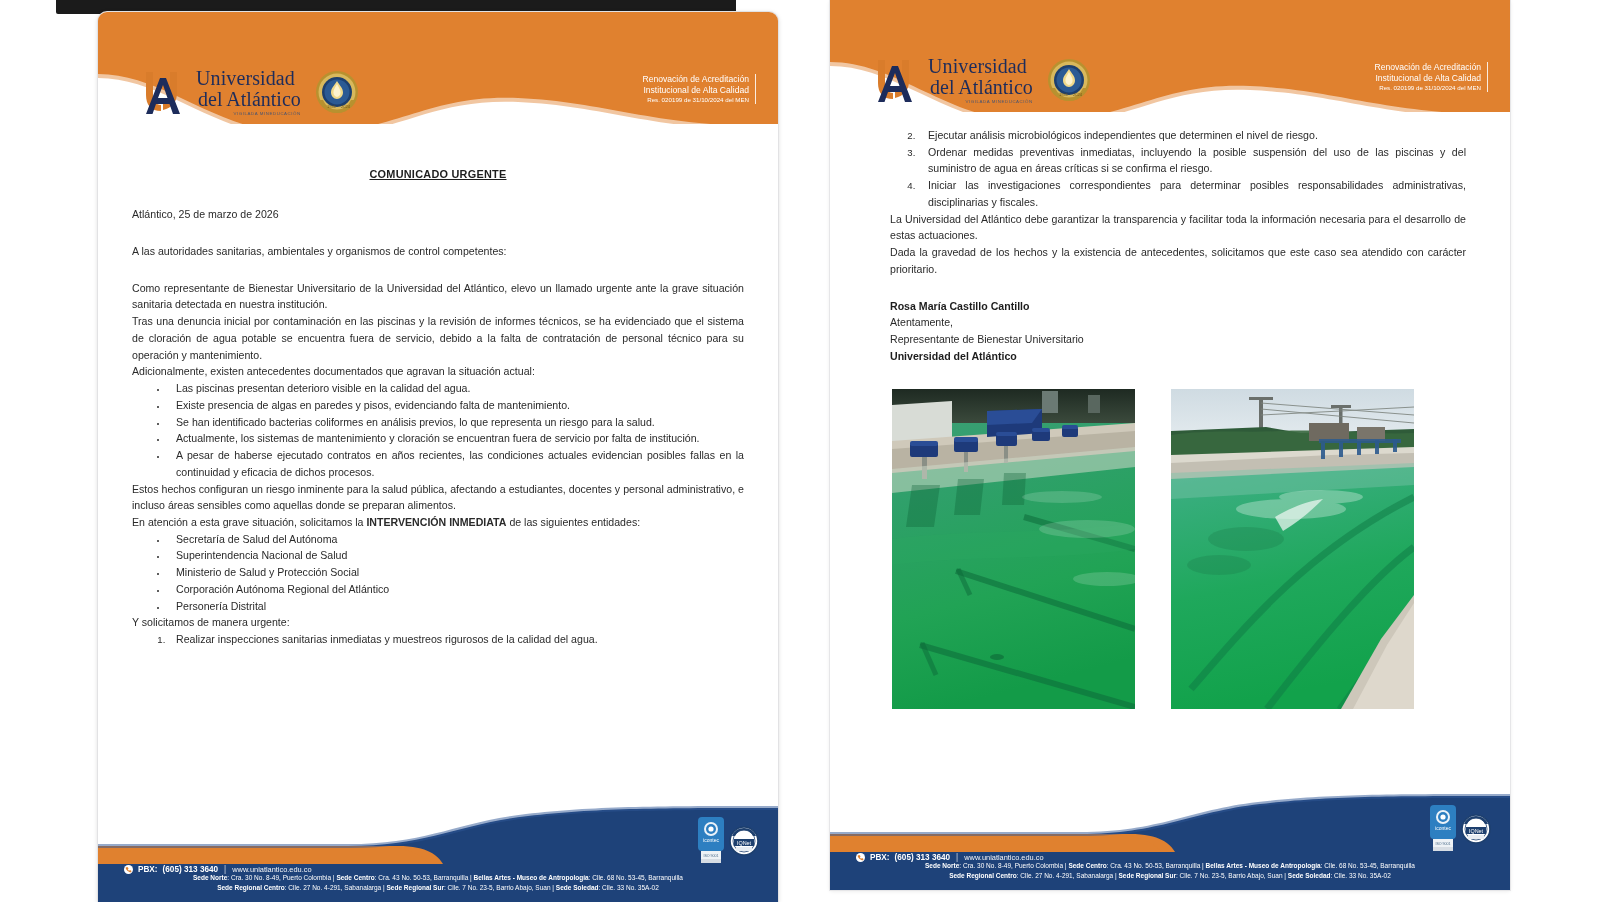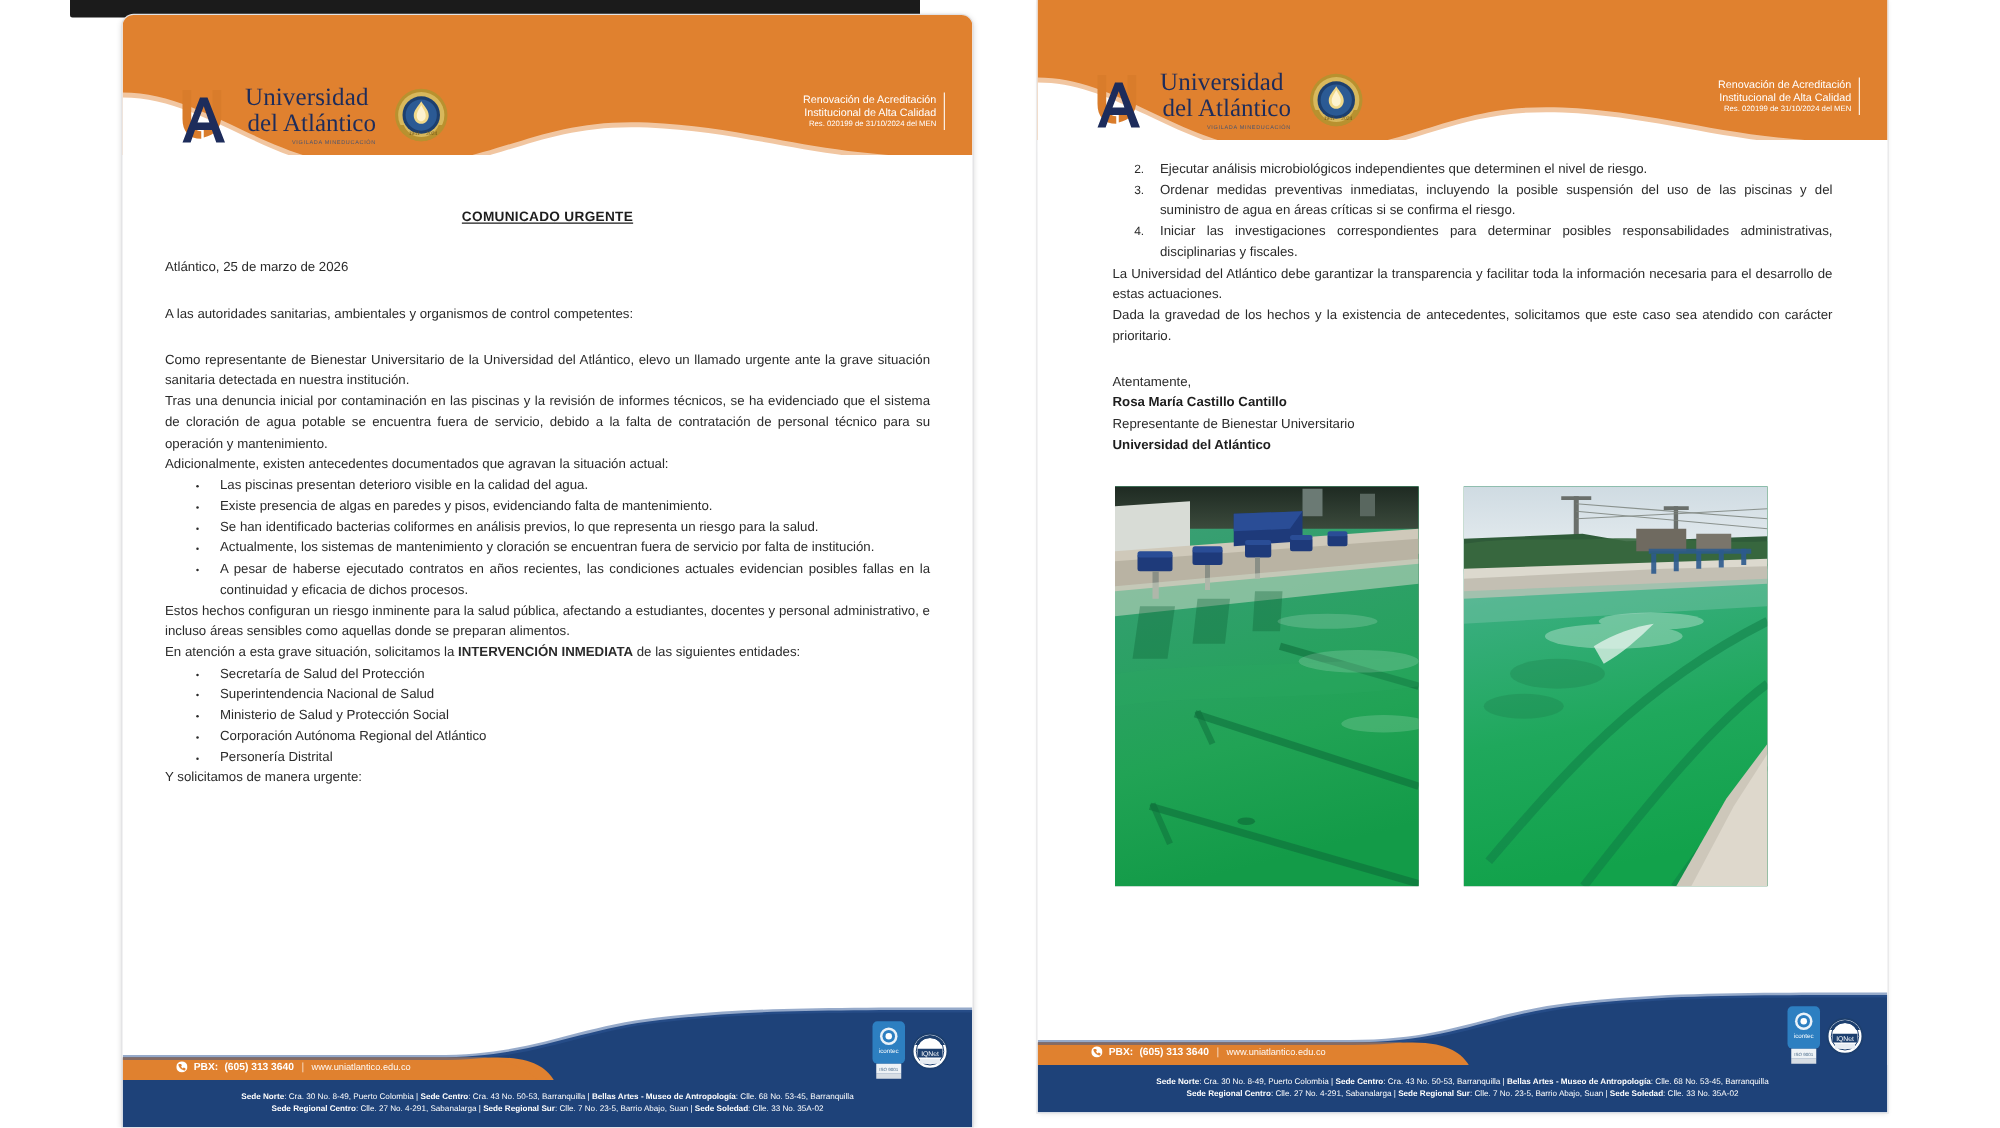--- a/index.html
+++ b/index.html
@@ -190,30 +190,29 @@
   .doc-footer {
     position: absolute;
     left: 0; right: 0; bottom: 0;
     height: 118px;
     overflow: hidden;
   }
   .ftr-wave { position: absolute; left: 0; bottom: 0; width: 100%; height: 118px; display: block; }
   .ftr-pbx {
     position: absolute;
     left: 26px;
-    bottom: 44px;
+    bottom: 28px;
     z-index: 3;
     display: flex;
     align-items: flex-end;
     gap: 5px;
     color: #ffffff;
     font-size: 8.2px;
     font-weight: bold;
     white-space: nowrap;
-    margin-left: 17px;
   }
   .ftr-pbx .sep { font-weight: normal; opacity: .75; margin: 0 1px; }
   .ftr-pbx .url { font-weight: normal; font-size: 7.4px; opacity: .95; }
   .phone-icon { width: 9px; height: 9px; display: block; }
 
   .ftr-addr {
     position: absolute;
     left: 0; right: 0;
     bottom: 8px;
     z-index: 3;
@@ -297,27 +296,30 @@
       <ul class="doc-list">
         <li>Las piscinas presentan deterioro visible en la calidad del agua.</li>
         <li>Existe presencia de algas en paredes y pisos, evidenciando falta de mantenimiento.</li>
         <li>Se han identificado bacterias coliformes en análisis previos, lo que representa un riesgo para la salud.</li>
         <li>Actualmente, los sistemas de mantenimiento y cloración se encuentran fuera de servicio por falta de institución.</li>
         <li>A pesar de haberse ejecutado contratos en años recientes, las condiciones actuales evidencian posibles fallas en la continuidad y eficacia de dichos procesos.</li>
       </ul>
       <p class="p">Estos hechos configuran un riesgo inminente para la salud pública, afectando a estudiantes, docentes y personal administrativo, e incluso áreas sensibles como aquellas donde se preparan alimentos.</p>
       <p class="p"><span>En atención a esta grave situación, solicitamos la </span><b class="em">INTERVENCIÓN INMEDIATA</b><span> de las siguientes entidades:</span></p>
       <ul class="doc-list">
-        <li>Secretaría de Salud del Protección</li>
+        <li>Secretaría de Salud del Autónoma</li>
         <li>Superintendencia Nacional de Salud</li>
         <li>Ministerio de Salud y Protección Social</li>
         <li>Corporación Autónoma Regional del Atlántico</li>
         <li>Personería Distrital</li>
       </ul>
       <p class="p">Y solicitamos de manera urgente:</p>
+      <ol class="doc-list">
+        <li>Realizar inspecciones sanitarias inmediatas y muestreos rigurosos de la calidad del agua.</li>
+      </ol>
     </div>
 
     <div class="doc-footer">
       <svg class="ftr-wave" viewBox="0 0 680 118" preserveAspectRatio="none">
         <path d="M0,62 C60,62 150,62 250,62 C330,62 360,40 430,32 C500,24 560,24 680,24 L680,118 L0,118 Z" fill="#1e4279"></path>
         <path d="M0,62 L300,62 C330,62 340,72 345,80 L0,80 Z" fill="#e0812f"></path>
         <path d="M0,62 L290,62 C316,66 326,74 332,80 L0,80 Z" fill="#e0812f"></path>
         <rect x="0" y="80" width="680" height="38" fill="#1e4279"></rect>
         <path d="M0,60 C60,60 150,60 250,60 C330,60 358,38 428,30 C498,22 560,22 680,22 L680,26 C560,26 500,26 430,34 C362,42 332,64 252,64 C152,64 60,64 0,64 Z" fill="#2e5695" opacity=".5"></path>
       </svg>
@@ -409,22 +411,22 @@
       <div class="sp-sm"></div>
       <ol class="doc-list" start="2">
         <li>Ejecutar análisis microbiológicos independientes que determinen el nivel de riesgo.</li>
         <li>Ordenar medidas preventivas inmediatas, incluyendo la posible suspensión del uso de las piscinas y del suministro de agua en áreas críticas si se confirma el riesgo.</li>
         <li>Iniciar las investigaciones correspondientes para determinar posibles responsabilidades administrativas, disciplinarias y fiscales.</li>
       </ol>
       <p class="p">La Universidad del Atlántico debe garantizar la transparencia y facilitar toda la información necesaria para el desarrollo de estas actuaciones.</p>
       <p class="p">Dada la gravedad de los hechos y la existencia de antecedentes, solicitamos que este caso sea atendido con carácter prioritario.</p>
       <div class="sp-md"></div>
       <div class="sign-block">
+        <p class="p sign-name">Rosa María Castillo Cantillo</p>
         <p class="p">Atentamente,</p>
-        <p class="p sign-name">Rosa María Castillo Cantillo</p>
         <p class="p">Representante de Bienestar Universitario</p>
         <p class="p sign-org">Universidad del Atlántico</p>
       </div>
 
       <div class="photos">
         <div class="photo">
           <svg viewBox="0 0 243 320" preserveAspectRatio="none">
             <defs>
               <linearGradient id="p1w" x1="0" y1="0" x2="0.2" y2="1">
                 <stop offset="0%" stop-color="#3f9e78"></stop>

